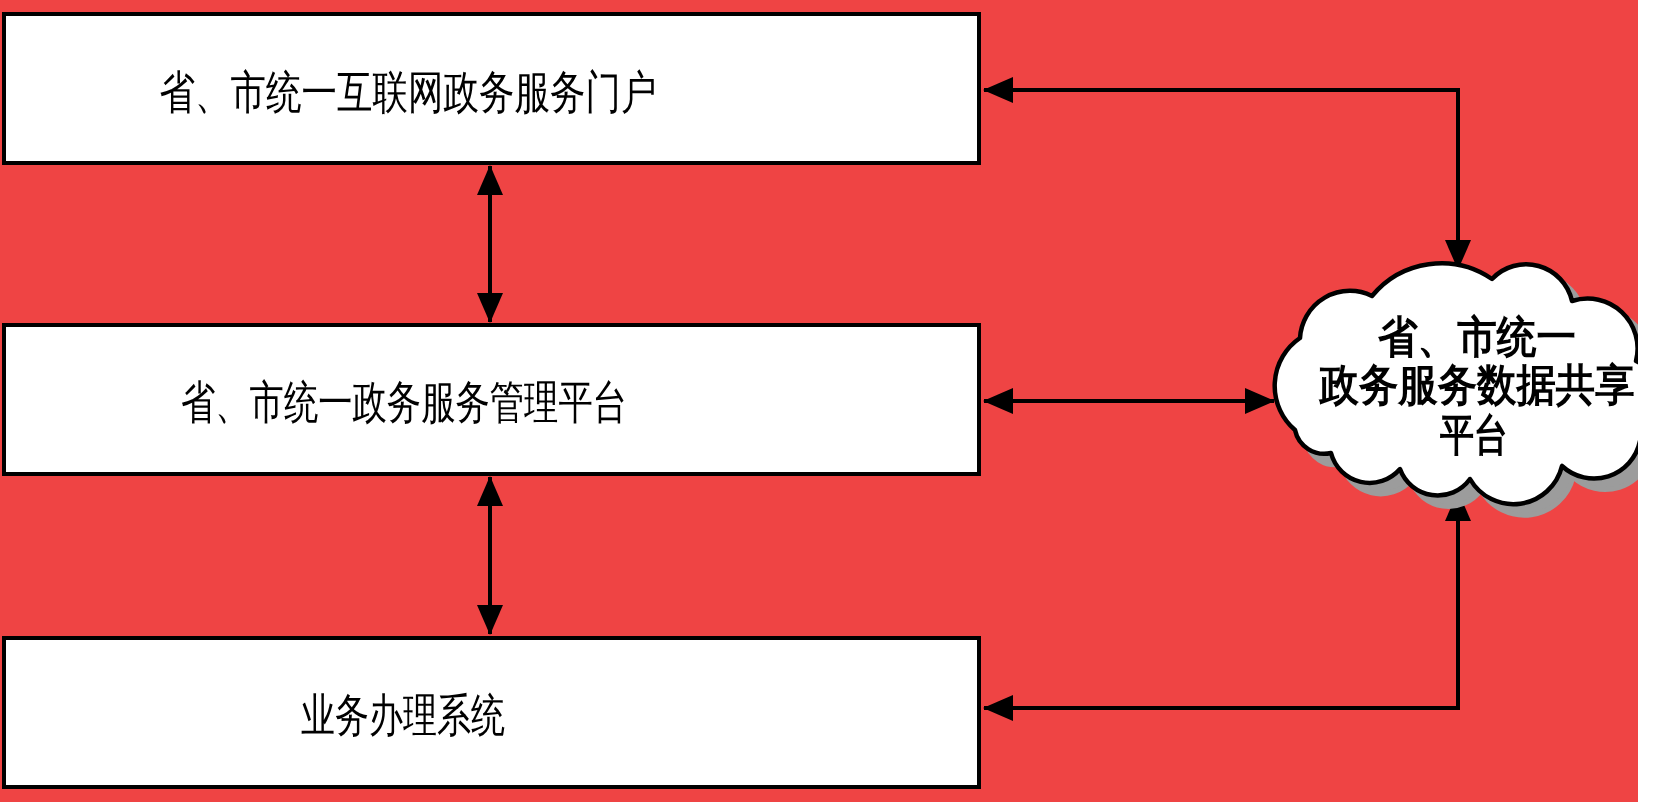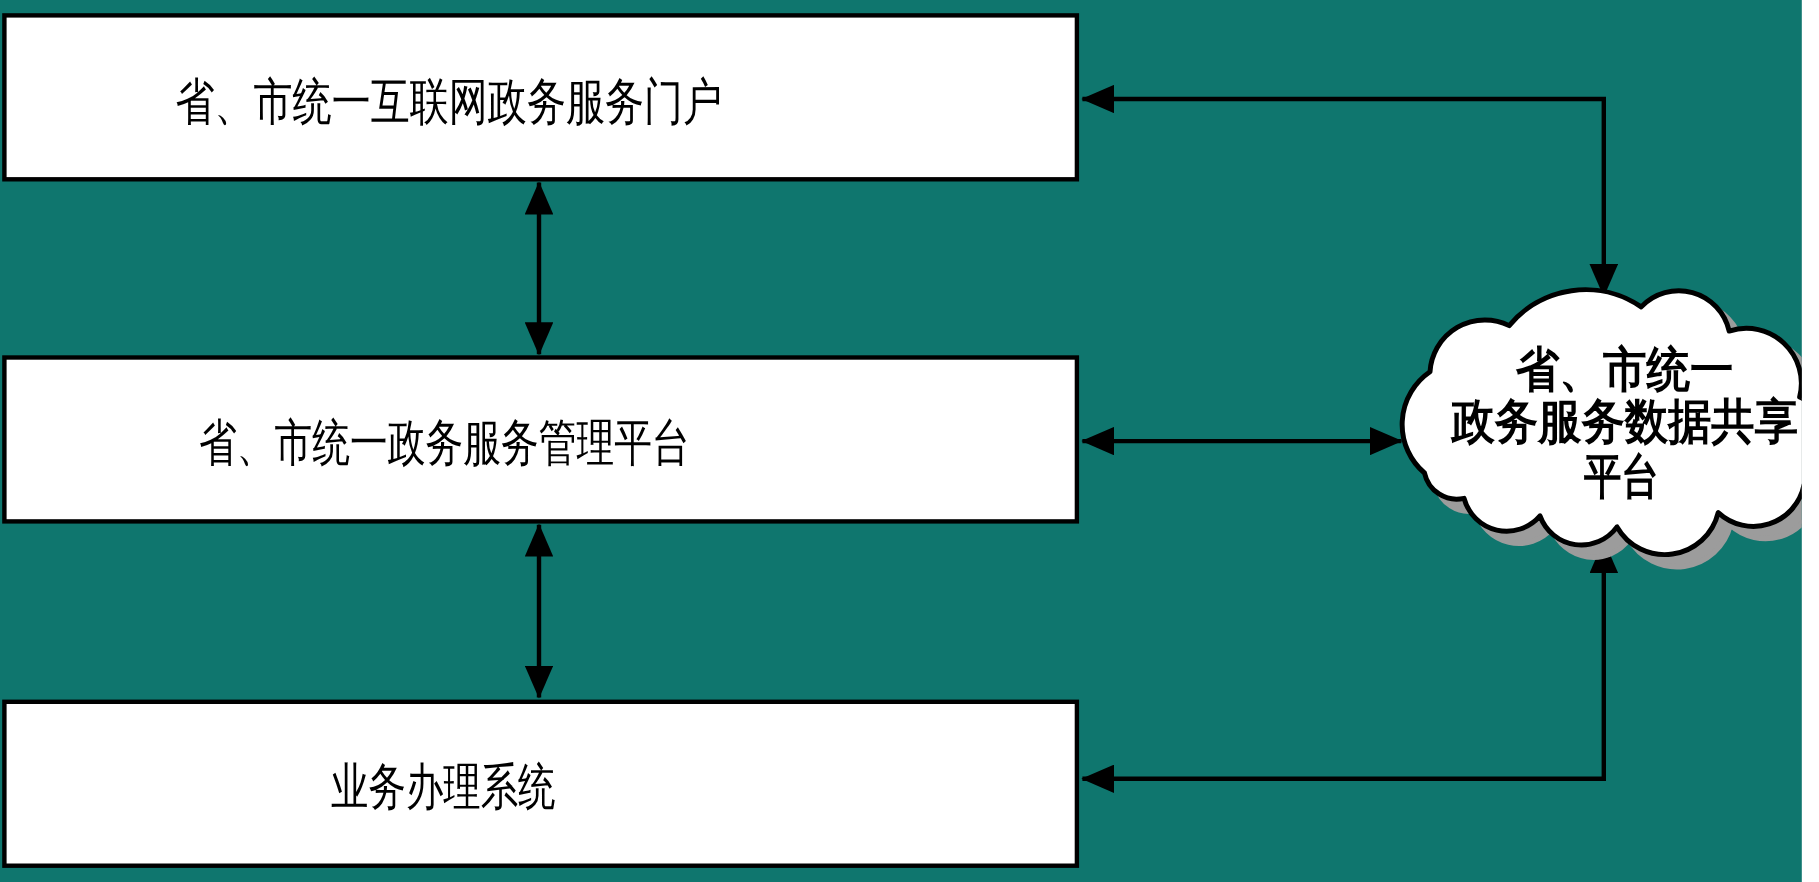--- a/index.html
+++ b/index.html
@@ -4,21 +4,21 @@
 <style>
   html, body {
     margin: 0;
     padding: 0;
     background: #ffffff;
   }
   .stage {
     position: relative;
     width: 1638px;
     height: 802px;
-    background: #0f766e;
+    background: #ef4444;
     overflow: hidden;
   }
   svg.diagram {
     display: block;
     width: 1654px;
     height: 802px;
     font-family: "Liberation Sans", sans-serif;
   }
   .node-box {
     fill: #ffffff;

